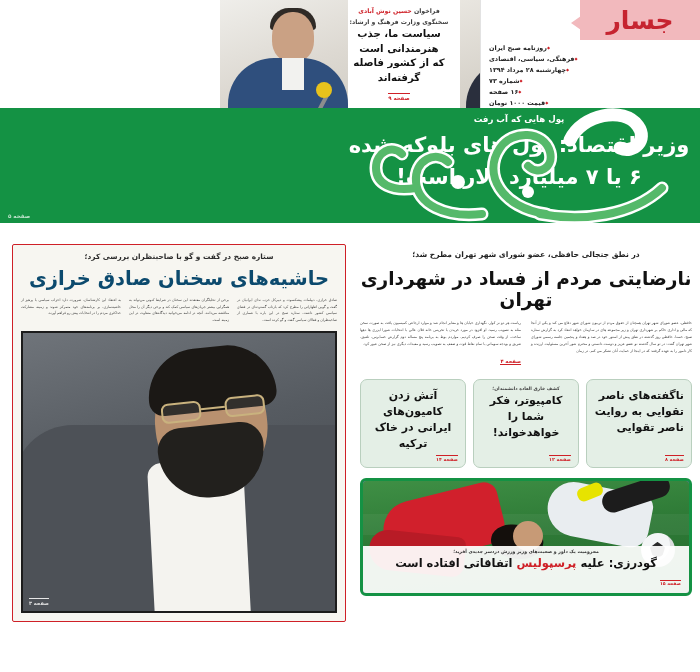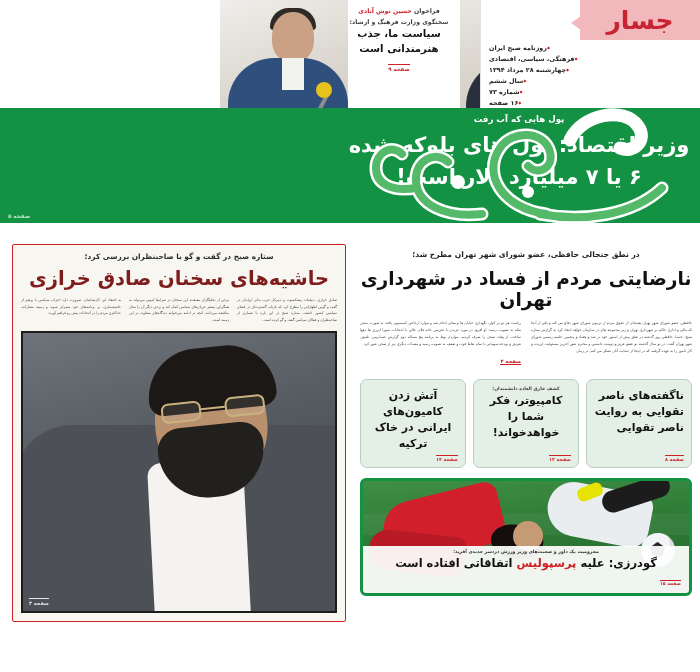--- a/index.html
+++ b/index.html
@@ -109,21 +109,21 @@
   .scap { position:absolute; left:0; right:0; bottom:0; background:rgba(255,255,255,.93); padding:3px 8px 4px; }
   .scap .sk { font-size:4.6px; color:#333; font-weight:700; text-align:center; }
   .scap .sh { font-size:11.5px; font-weight:900; color:#111; text-align:center; margin-top:2px; letter-spacing:-.2px; }
   .scap .sh em { font-style:normal; color:#cf2027; }
   .scap .sp { font-size:4.6px; color:#cf2027; font-weight:700; margin-top:1px; display:inline-block; border-top:1px solid #cf2027; }
 
   
   .rightcol { position:absolute; left:0; top:0; width:354px; height:436px; padding:8px 8px 6px 12px; }
   .kbox { border:1.6px solid #cf2027; background:#f7f6f1; border-radius:2px; padding:7px 8px 8px; }
   .kkicker { font-size:7.4px; font-weight:700; color:#2b2b2b; text-align:center; }
-  .khead { font-size:19.5px; font-weight:900; color:#7f1d1d; text-align:center; margin-top:6px; letter-spacing:-.4px; }
+  .khead { font-size:19.5px; font-weight:900; color:#0c4a6e; text-align:center; margin-top:6px; letter-spacing:-.4px; }
 
   .ktext { display:flex; gap:8px; margin-top:7px; direction:rtl; }
   .ktext .col p { font-size:3.5px; line-height:1.9; color:#3c3c3c; text-align:justify; }
 
   .kphoto { position:relative; margin-top:7px; height:282px; border:2px solid #1c1c1c; overflow:hidden;
             background:linear-gradient(165deg,#6f747a 0%,#565b61 40%,#3e4247 100%); }
   .kp-suit { position:absolute; left:-10px; top:92px; width:390px; height:200px; background:#4d5157; border-radius:60px 70px 0 0; }
   .kp-shirt { position:absolute; left:128px; top:128px; width:96px; height:160px; background:#f4f3ef; border-radius:14px 14px 0 0; transform:rotate(-3deg); }
   .kp-collar{ position:absolute; left:140px; top:126px; width:70px; height:34px; background:#e9e8e3; clip-path:polygon(0 0,100% 0,58% 100%); }
   .kp-face { position:absolute; left:132px; top:26px; width:112px; height:126px; background:#b9916f; border-radius:50% 50% 46% 46%; transform:rotate(-6deg); }
@@ -165,33 +165,33 @@
         <div class="head"></div>
         <div class="shoulders"></div>
         <div class="shirt"></div>
         <div class="micstem"></div>
         <div class="mic"></div>
       </div>
       <div class="ttext">
         <div class="tkicker"><span>فراخوان </span><span class="hl">حسین نوش آبادی</span></div>
         <div class="tkicker">سخنگوی وزارت فرهنگ و ارشاد:</div>
         <div class="thead">سیاست ما، جذب هنرمندانی است</div>
+        <div class="thead">که از کشور فاصله گرفته‌اند</div>
         <div class="tpage">صفحه ۹</div>
       </div>
     </div>
 
     <div class="masthead">
       <div class="brandbox">
         <div class="brandword">جسار</div>
       </div>
       <ul class="infolist">
         <li>روزنامه صبح ایران</li>
         <li>فرهنگی، سیاسی، اقتصادی</li>
         <li>چهارشنبه ۲۸ مرداد ۱۳۹۴</li>
-        <li>سال ششم</li>
         <li>شماره ۷۳</li>
         <li>۱۶ صفحه</li>
         <li>قیمت ۱۰۰۰ تومان</li>
         <li>۴ ذی القعده ۱۴۳۶</li>
         <li>۱۹ آگوست ۲۰۱۵</li>
       </ul>
     </div>
   </div>
 
   <div class="green">

